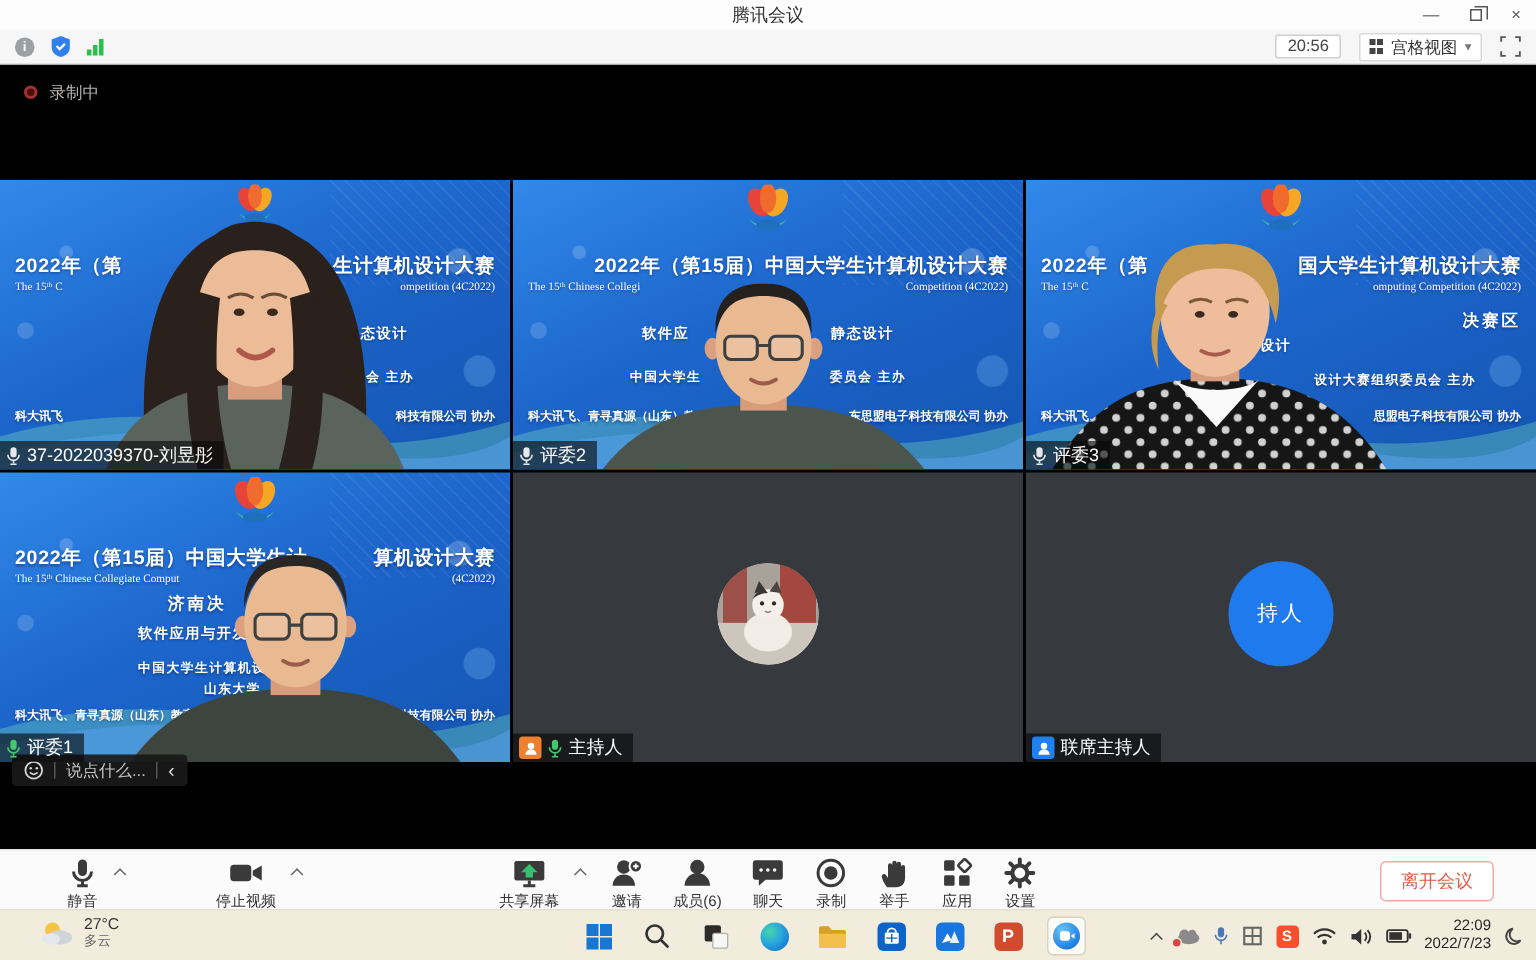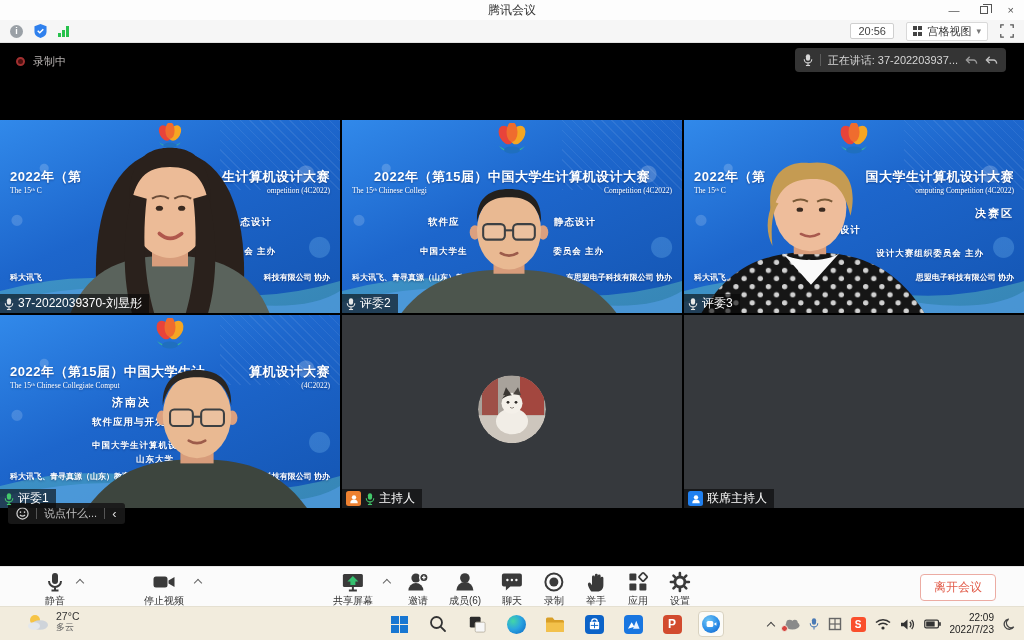--- a/index.html
+++ b/index.html
@@ -52,21 +52,21 @@
        radial-gradient(circle 8px at 90% 28%, rgba(255,255,255,.20) 0 8px, transparent 9px),
        radial-gradient(circle 5px at 5% 52%, rgba(255,255,255,.16) 0 5px, transparent 6px),
        radial-gradient(circle 10px at 94% 66%, rgba(140,210,255,.24) 0 10px, transparent 11px),
        radial-gradient(circle 4px at 13% 25%, rgba(255,255,255,.18) 0 4px, transparent 5px); }
   .hatch { position:absolute; top:0; right:0; width:120px; height:70px; opacity:.5;
            background:repeating-linear-gradient(45deg, rgba(255,255,255,.14) 0 1px, transparent 1px 7px); }
   .waves { position:absolute; bottom:0; left:0; width:100%; height:58px; }
   .logo { position:absolute; top:3px; left:50%; transform:translateX(-50%); }
   .br { position:absolute; left:0; right:0; display:flex; justify-content:space-between; padding:0 10px;
         color:#fff; font-weight:bold; text-shadow:0 1px 2px rgba(0,20,70,.45); white-space:nowrap; }
-  .br.center { justify-content:center; }
+  .br.center { justify-content:flex-end; }
   .br.right { justify-content:flex-end; }
   .br.left { justify-content:flex-start; }
   .b-title { top:48px; font-size:13px; letter-spacing:.5px; }
   .b-sub { top:66px; font-size:7.5px; font-family:"Liberation Serif","DejaVu Serif",serif; font-weight:normal; }
   .b-line { font-size:9.5px; letter-spacing:1px; }
   .b-line.sm { font-size:8.5px; }
   .b-line.lg { font-size:11px; letter-spacing:2px; }
   .b-sponsor { bottom:30px; font-size:8px; }
   .person { position:absolute; bottom:0; }
   .name-tag { position:absolute; left:0; bottom:0; background:rgba(8,8,8,.62); color:#fff; font-size:12px;
@@ -167,38 +167,20 @@
     </div>
   </div>
 
   <div class="stage">
 
     <div class="rec-indicator">
       <span class="rec-dot"></span>
       <span>录制中</span>
     </div>
 
-    <div class="speakbox">
-      <svg width="10" height="14" viewBox="0 0 12 16">
-        <rect x="3.5" y="1" width="5" height="8" rx="2.5" fill="#d8d8d8"></rect>
-        <path d="M1.5 7a4.5 4.5 0 0 0 9 0" stroke="#d8d8d8" stroke-width="1.3" fill="none"></path>
-        <line x1="6" y1="12" x2="6" y2="14" stroke="#d8d8d8" stroke-width="1.3"></line>
-        <line x1="3.5" y1="14.6" x2="8.5" y2="14.6" stroke="#d8d8d8" stroke-width="1.3"></line>
-      </svg>
-      <span class="vdiv"></span>
-      <span>正在讲话: 37-202203937...</span>
-      <svg width="13" height="11" viewBox="0 0 14 12">
-        <path d="M5 9 L1.5 5.5 L5 2" stroke="#9a9a9a" stroke-width="1.5" fill="none"></path>
-        <path d="M2 5.5 H9 A3.5 3.5 0 0 1 12.5 9.5" stroke="#9a9a9a" stroke-width="1.5" fill="none"></path>
-      </svg>
-      <svg width="13" height="11" viewBox="0 0 14 12">
-        <path d="M5 9 L1.5 5.5 L5 2" stroke="#c2c2c2" stroke-width="1.5" fill="none"></path>
-        <path d="M2 5.5 H9 A3.5 3.5 0 0 1 12.5 9.5" stroke="#c2c2c2" stroke-width="1.5" fill="none"></path>
-      </svg>
-    </div>
 
     <div class="vgrid">
 
       <div class="tile banner">
         <div class="banner-decor"></div>
         <div class="hatch"></div>
         <svg class="waves" viewBox="0 0 340 58" preserveAspectRatio="none">
           <path d="M0 36 Q85 12 170 32 T340 26 V58 H0 Z" fill="rgba(120,225,190,.35)"></path>
           <path d="M0 47 Q100 22 200 42 T340 36 V58 H0 Z" fill="rgba(90,160,235,.55)"></path>
         </svg>
@@ -468,20 +450,23 @@
             <rect x="3.5" y="1" width="5" height="8" rx="2.5" fill="currentColor"></rect>
             <path d="M1.5 7a4.5 4.5 0 0 0 9 0" stroke="currentColor" stroke-width="1.3" fill="none"></path>
             <line x1="6" y1="12" x2="6" y2="14" stroke="currentColor" stroke-width="1.3"></line>
             <line x1="3.5" y1="14.6" x2="8.5" y2="14.6" stroke="currentColor" stroke-width="1.3"></line>
           </svg>
           <span>主持人</span>
         </div>
       </div>
 
       <div class="tile">
+        <div class="avatar-circle">
+          <span>持人</span>
+        </div>
         <div class="name-tag">
           <span class="role-badge cohost">
             <svg width="10" height="10" viewBox="0 0 12 12">
                 <circle cx="6" cy="4" r="2.6" fill="#fff"></circle>
                 <path d="M1.5 11 a4.5 4.5 0 0 1 9 0 Z" fill="#fff"></path>
               </svg>
           </span>
           <span>联席主持人</span>
         </div>
       </div>

